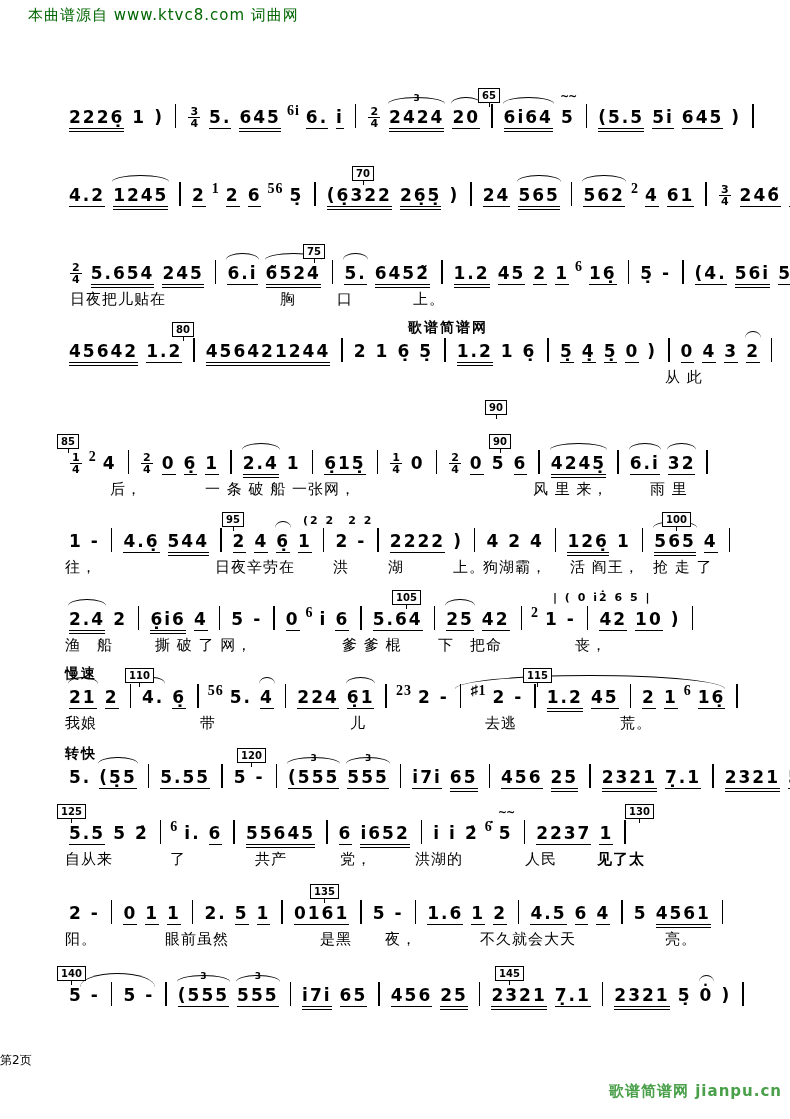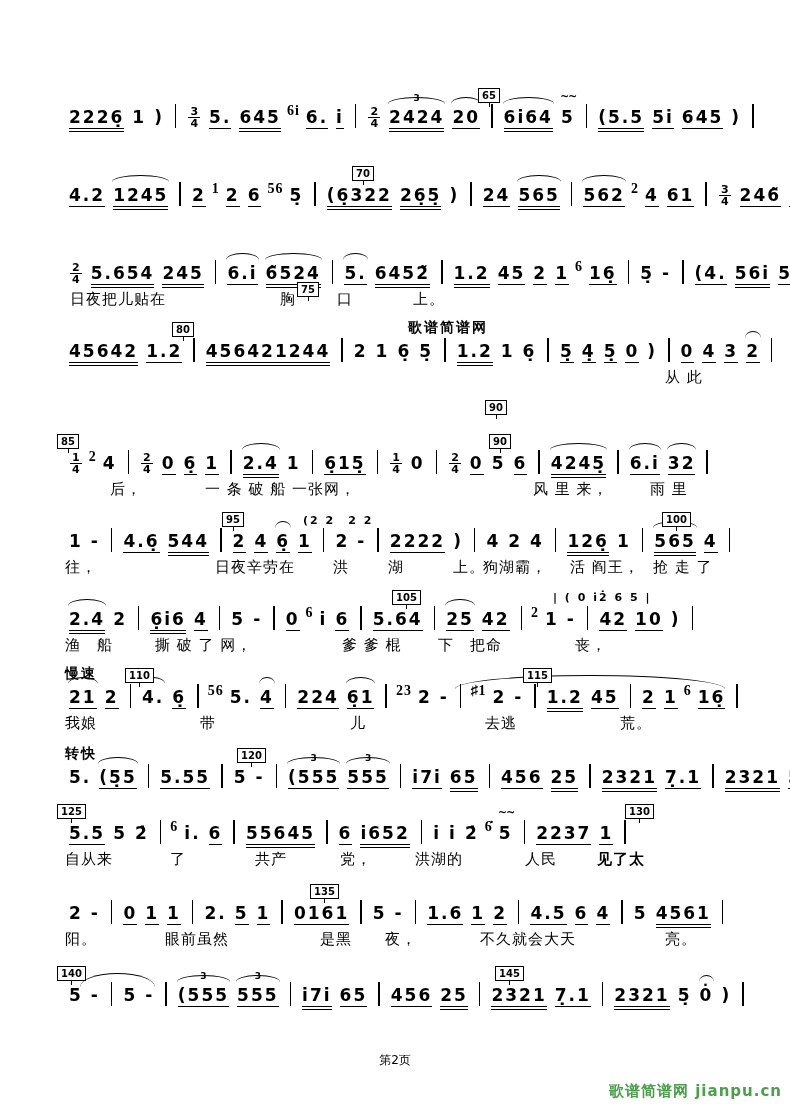--- a/index.html
+++ b/index.html
@@ -30,39 +30,40 @@
         font-size:13px;font-weight:700;}
   .mbox{position:absolute;top:0;font-size:10px;font-weight:700;border:1px solid #000;
         padding:0 3px;line-height:13px;background:#fff;z-index:2;}
   .mbox::after{content:"";position:absolute;left:50%;top:100%;width:1px;height:5px;background:#000;}
   .tempo{position:absolute;top:-3px;font-size:14px;font-weight:700;letter-spacing:2px;}
   .annot{position:absolute;top:1px;font-size:11px;font-weight:700;letter-spacing:2px;}
   .slur{position:absolute;top:7px;height:13px;border-top:1.5px solid #000;
         border-radius:50% 50% 0 0/100% 100% 0 0;}
   .lyrics{position:absolute;left:0;top:46px;height:26px;width:100%;}
   .lyrics span{position:absolute;font-size:15px;white-space:nowrap;letter-spacing:1px;}
-  #page-number{position:absolute;left:0;right:0;top:1052px;text-align:center;font-size:12px;}
+  #page-number{position:absolute;left:0;right:0;top:1052px;font-size:12px;}
   #footer-site{position:absolute;right:8px;top:1082px;font-size:15px;font-weight:700;
         color:#4aa04a;letter-spacing:1px;}
 </style>
 </head>
 <body>
 
 <div id="page">
+  <div id="header-source">本曲谱源自 www.ktvc8.com 词曲网</div>
   <div id="score">
       <div class="line" style="height: 78px;">
         <span class="mbox" style="left: 413px;">65</span>
         <div class="notes" style="left: 0px;"><span class="note u2">2226̣</span><span class="note">1</span><span class="note">)</span><span class="bar"></span><span class="tsig"><span class="num">3</span><span class="den">4</span></span><span class="note u1">5.</span><span class="note u2">645</span><span class="grace">6i</span><span class="note u1">6.</span><span class="note u1">i</span><span class="bar"></span><span class="tsig"><span class="num">2</span><span class="den">4</span></span><span class="note u2">2424<span class="orn o-3"></span></span><span class="note u1">20<span class="orn o-arc"></span></span><span class="bar"></span><span class="note u2">6i64<span class="orn o-arc"></span></span><span class="note">5<span class="orn o-tr">~~</span></span><span class="bar"></span><span class="note u2">(5.5</span><span class="note u1">5i</span><span class="note u1">645</span><span class="note">)</span><span class="bar"></span></div>
       </div>
       <div class="line" style="height: 78px;">
         <span class="mbox" style="left: 287px;">70</span>
         <div class="notes" style="left: 0px;"><span class="note u1">4.2</span><span class="note u2">1245<span class="orn o-arc"></span></span><span class="bar"></span><span class="note u1">2</span><span class="grace">1</span><span class="note u1">2</span><span class="note u1">6</span><span class="grace">56</span><span class="note">5̣</span><span class="bar"></span><span class="note u2">(6̣322</span><span class="note u2">26̣5̣</span><span class="note">)</span><span class="bar"></span><span class="note u1">24</span><span class="note u2">565<span class="orn o-arc"></span></span><span class="bar"></span><span class="note u1">562<span class="orn o-arc"></span></span><span class="grace">2</span><span class="note u1">4</span><span class="note u1">61</span><span class="bar"></span><span class="tsig"><span class="num">3</span><span class="den">4</span></span><span class="note u1">246̃</span><span class="note u1">5̣</span></div>
       </div>
       <div class="line" style="height: 78px;">
-        <span class="mbox" style="left: 232px; margin-top: 38px;">75</span>
+        <span class="mbox" style="left: 238px;">75</span>
         <div class="notes" style="left: 0px;"><span class="tsig"><span class="num">2</span><span class="den">4</span></span><span class="note u2">5.654</span><span class="note u2">245</span><span class="bar"></span><span class="note u1">6.i<span class="orn o-arc"></span></span><span class="note u2">6̃524<span class="orn o-arc"></span></span><span class="bar"></span><span class="note u1">5.<span class="orn o-arc"></span></span><span class="note u2">6452̃</span><span class="bar"></span><span class="note u2">1.2</span><span class="note u1">45</span><span class="note u1">2</span><span class="note u1">1</span><span class="grace">6</span><span class="note u1">16̣</span><span class="bar"></span><span class="note">5̣</span><span class="note">-</span><span class="bar"></span><span class="note u1">(4.</span><span class="note u2">56i</span><span class="note u1">5.6</span></div>
         <div class="lyrics">
           <span style="left: 5px;">日夜把儿贴在</span>
           <span style="left: 215px;">胸</span>
           <span style="left: 272px;">口</span>
           <span style="left: 348px;">上。</span>
         </div>
       </div>
       <div class="line" style="height: 78px;">
         <span class="mbox" style="left: 107px;">80</span>

